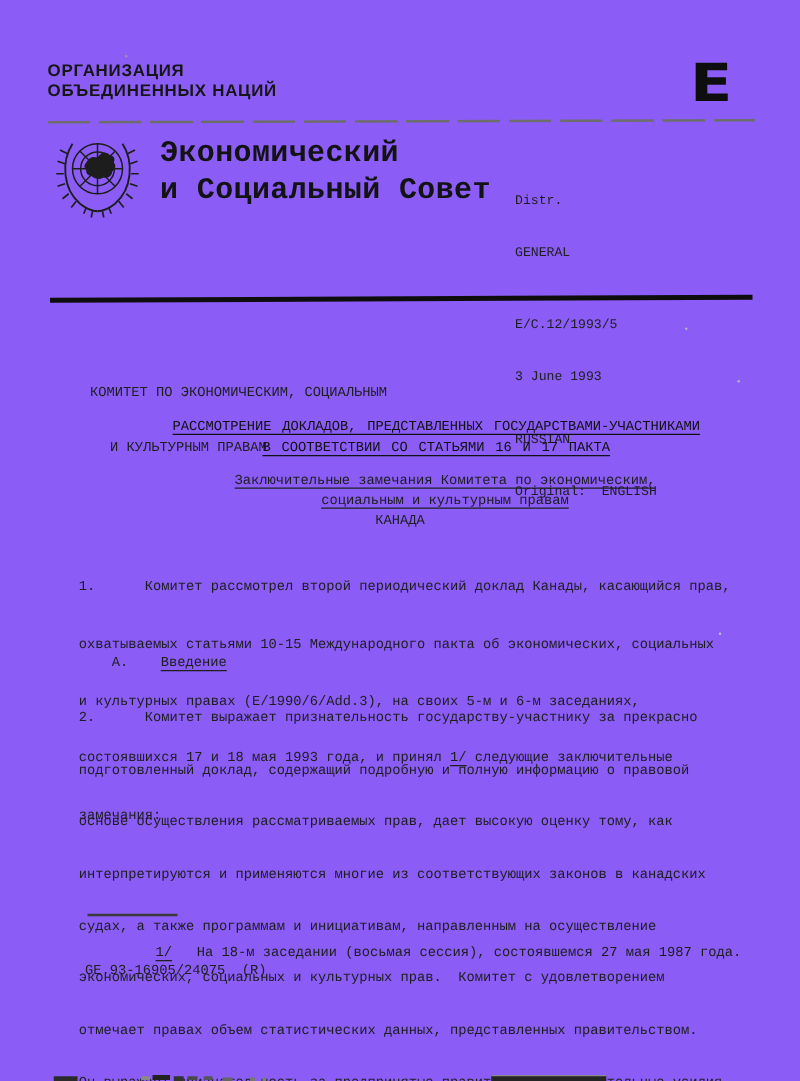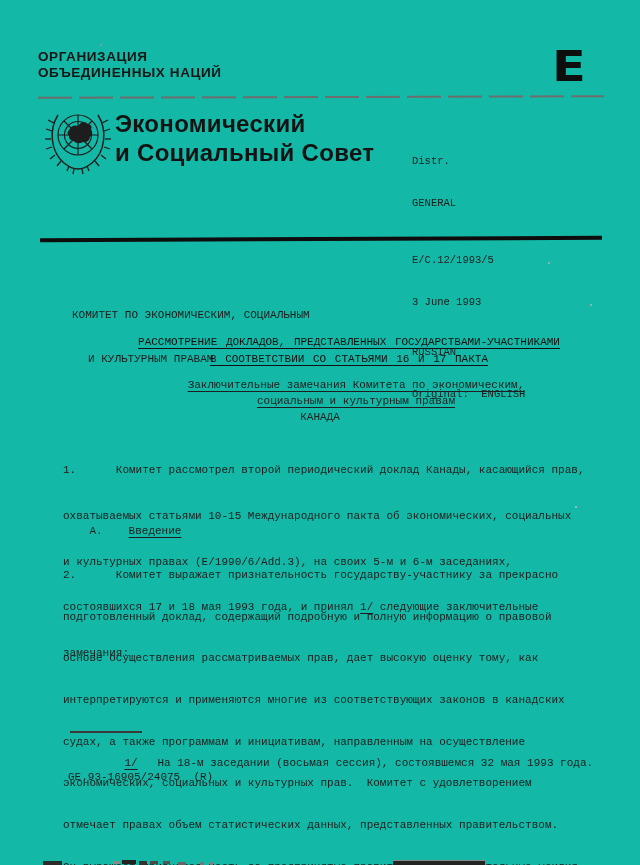--- a/index.html
+++ b/index.html
@@ -1,18 +1,18 @@
 <!DOCTYPE html>
 <html><head>
 <meta charset="utf-8">
 <style>
   html,body { margin:0; padding:0; background:#e9e9e6; }
   #page {
     position:relative; width:640px; height:865px; margin:0 auto;
-    background:#14b8a6; overflow:hidden;
+    background:#8b5cf6; overflow:hidden;
     font-family:"Liberation Mono", monospace; color:#1e1e1e;
   }
   .abs { position:absolute; }
 
   
   .org {
     left:38px; top:49px;
     font-family:"Liberation Sans", sans-serif; font-weight:bold;
     font-size:13.5px; letter-spacing:0.6px; line-height:15.5px; color:#161616;
   }
@@ -21,22 +21,22 @@
     font-family:"DejaVu Sans", sans-serif; font-weight:bold;
     font-size:42px; color:#0e0e0e; transform:scaleX(1.18); transform-origin:left top;
   }
   .rule-dashed {
     left:38px; top:96px; width:566px; height:1.5px;
     background:repeating-linear-gradient(90deg,#6d6d6d 0 34px, rgba(0,0,0,0) 34px 41px);
     transform:rotate(-0.15deg);
   }
   .emblem { left:42px; top:103px; width:72px; height:78px; }
   .council {
-    left:115px; top:109px;
-    font-family:Liberation Sans, sans-serif; font-weight:bold;
+    left:128px; top:109px;
+    font-family:Liberation Mono, monospace; font-weight:bold;
     font-size:24px; line-height:29px; letter-spacing:0.3px; color:#131313;
   }
   .distr { left:412px; top:126px; font-size:10.5px; line-height:14px; white-space:pre; }
   .distr .gap-lg { margin-top:15px; }
   .distr .gap-sm { margin-top:8px; }
   .rule-thick {
     left:40px; top:237px; width:562px; height:3.5px;
     background:#0d0d0d; transform:rotate(-0.25deg);
   }
 
@@ -171,21 +171,21 @@
     <div>Он выражает признательность за предпринятые правительством значительные усилия</div>
     
     
     
     
     
   </div>
 
   <div class="abs fn-rule"></div>
   <div class="abs footnote">
-    <span class="u">1/</span><span>   На 18-м заседании (восьмая сессия), состоявшемся 32 мая 1993 года.</span>
+    <span class="u">1/</span><span>   На 18-м заседании (восьмая сессия), состоявшемся 27 мая 1987 года.</span>
   </div>
 
   <div class="abs ge-line">GE.93-16905/24075  (R)</div>
 
   <div class="speck" style="left:100px;top:44px;width:2px;height:2px;background:#9a9a9a"></div>
   <div class="speck" style="left:548px;top:262px;width:2px;height:2px;background:#b5b5b5"></div>
   <div class="speck" style="left:590px;top:304px;width:2px;height:2px;background:#b5b5b5"></div>
   <div class="speck" style="left:575px;top:506px;width:2px;height:2px;background:#c0c0c0"></div>
 
   <div class="artifact" style="left:43px;top:861px;width:19px;height:3.5px;background:#2b2b2b"></div>

